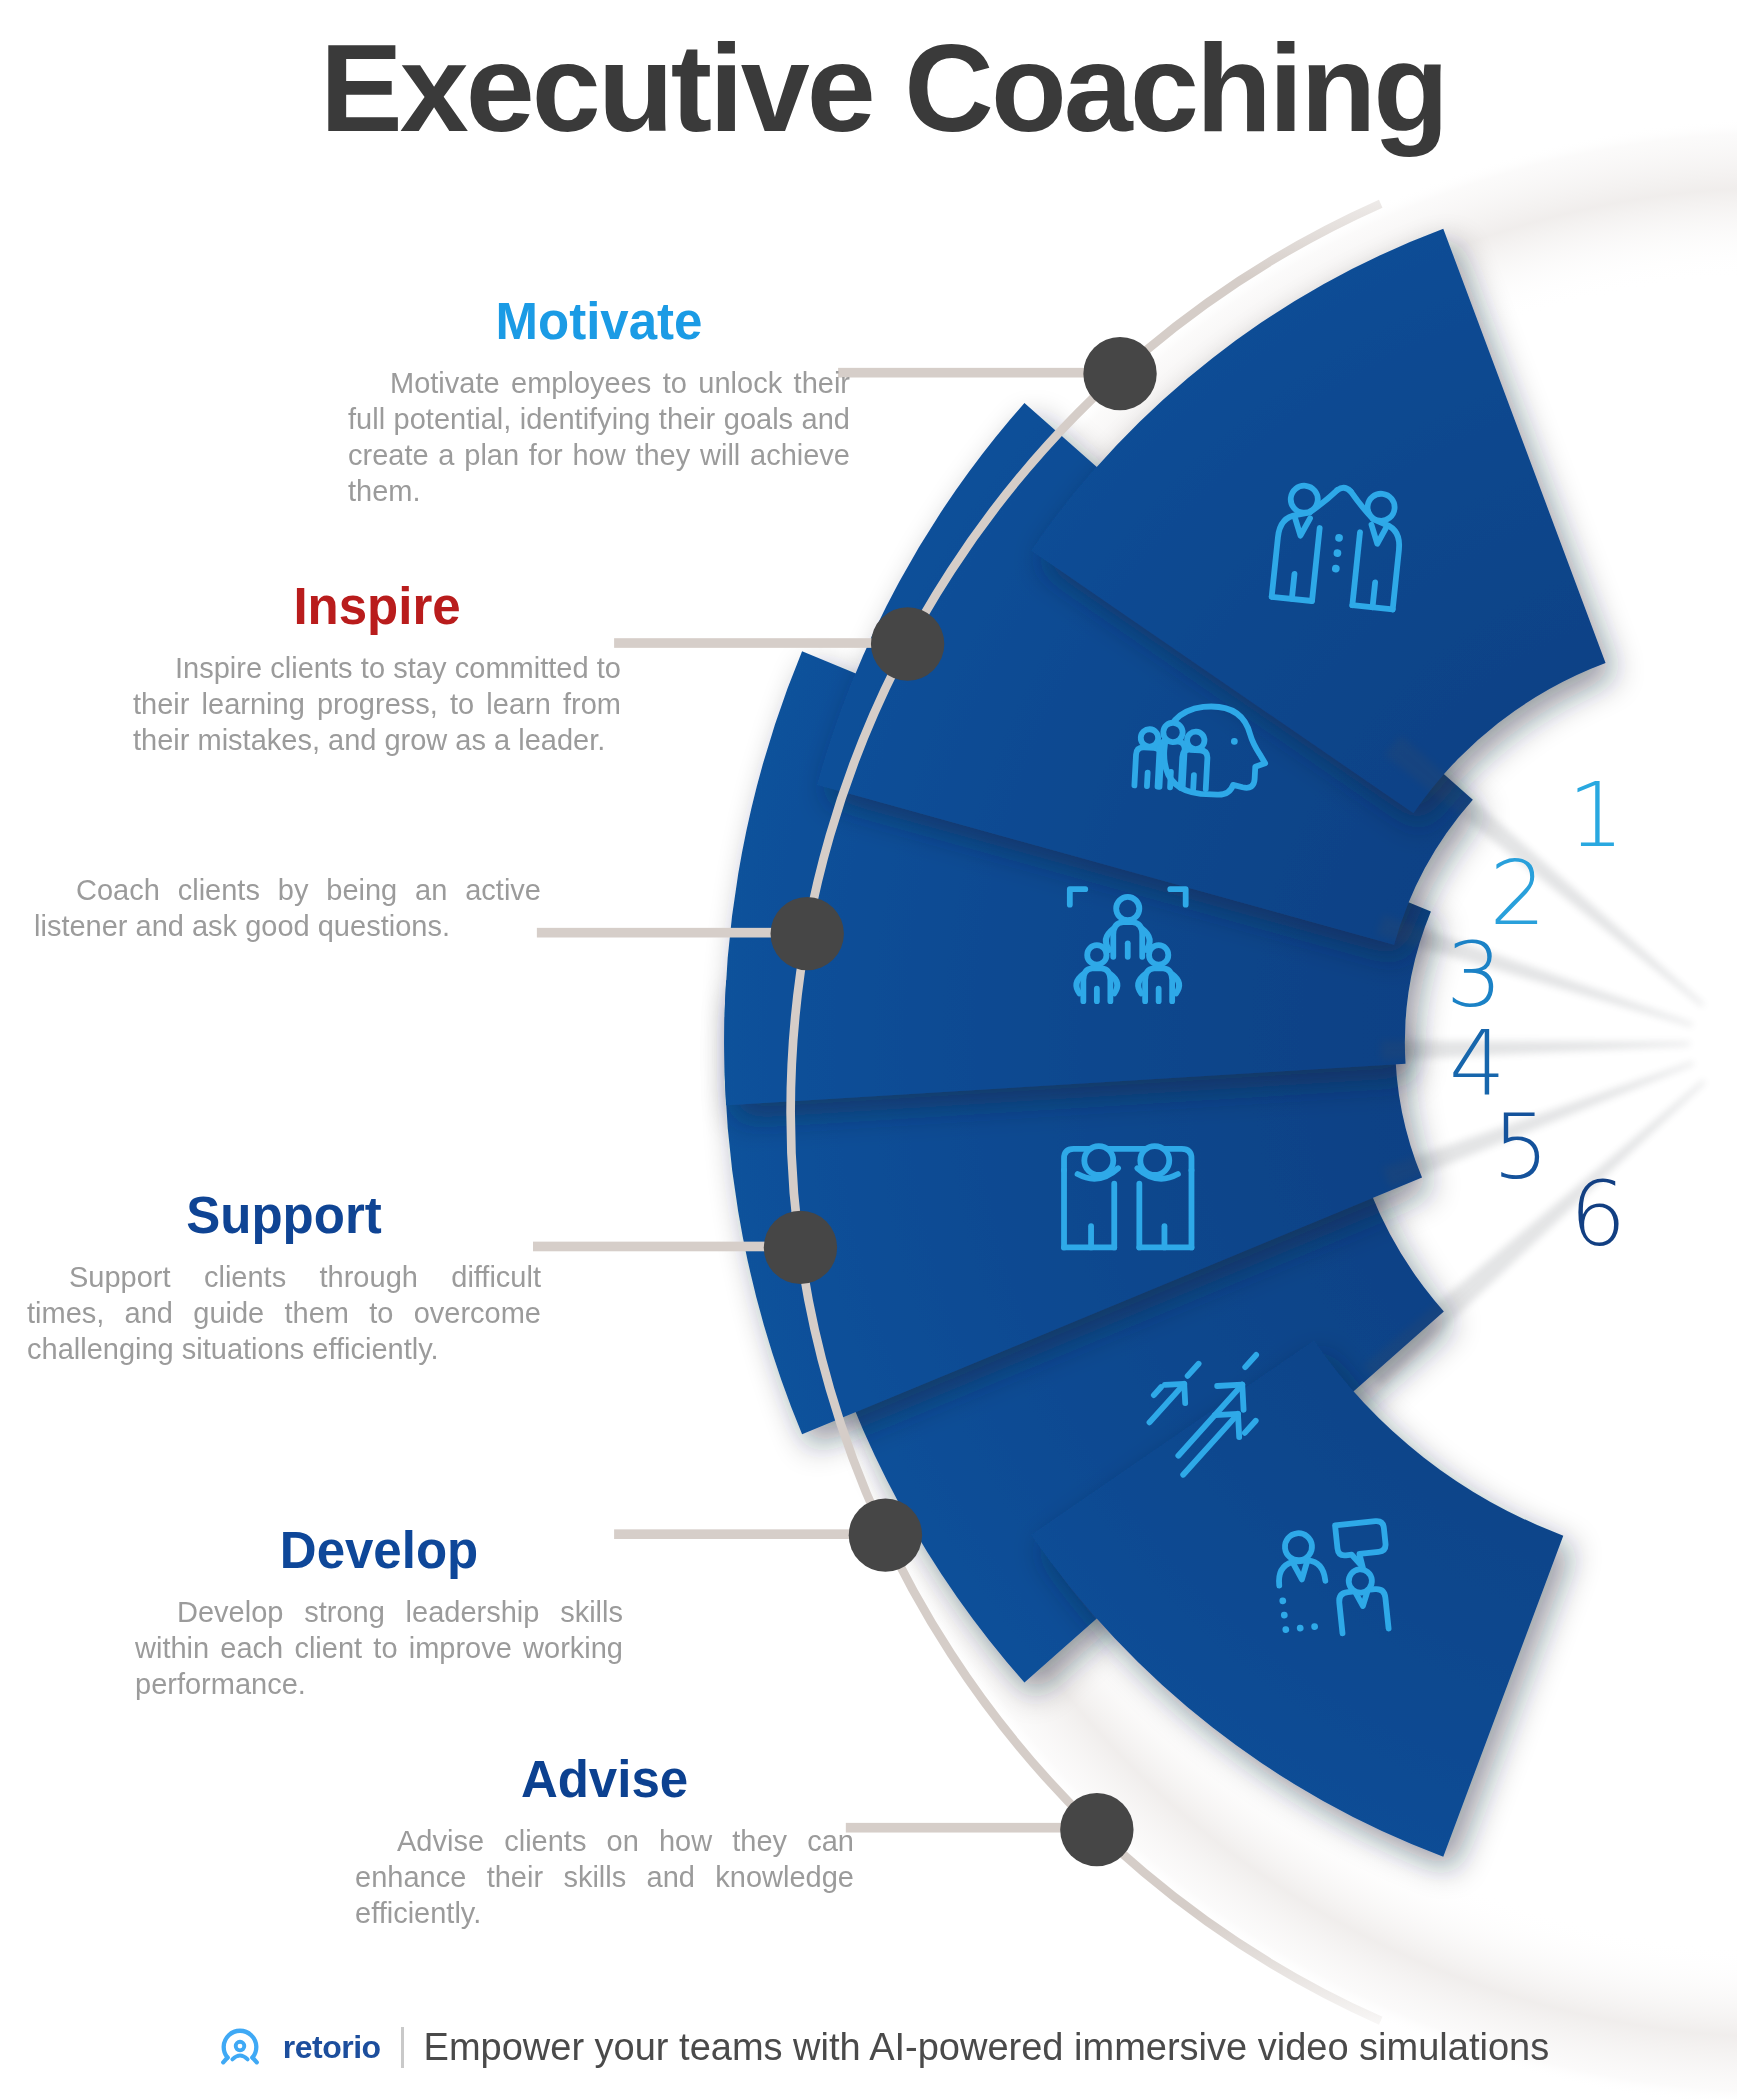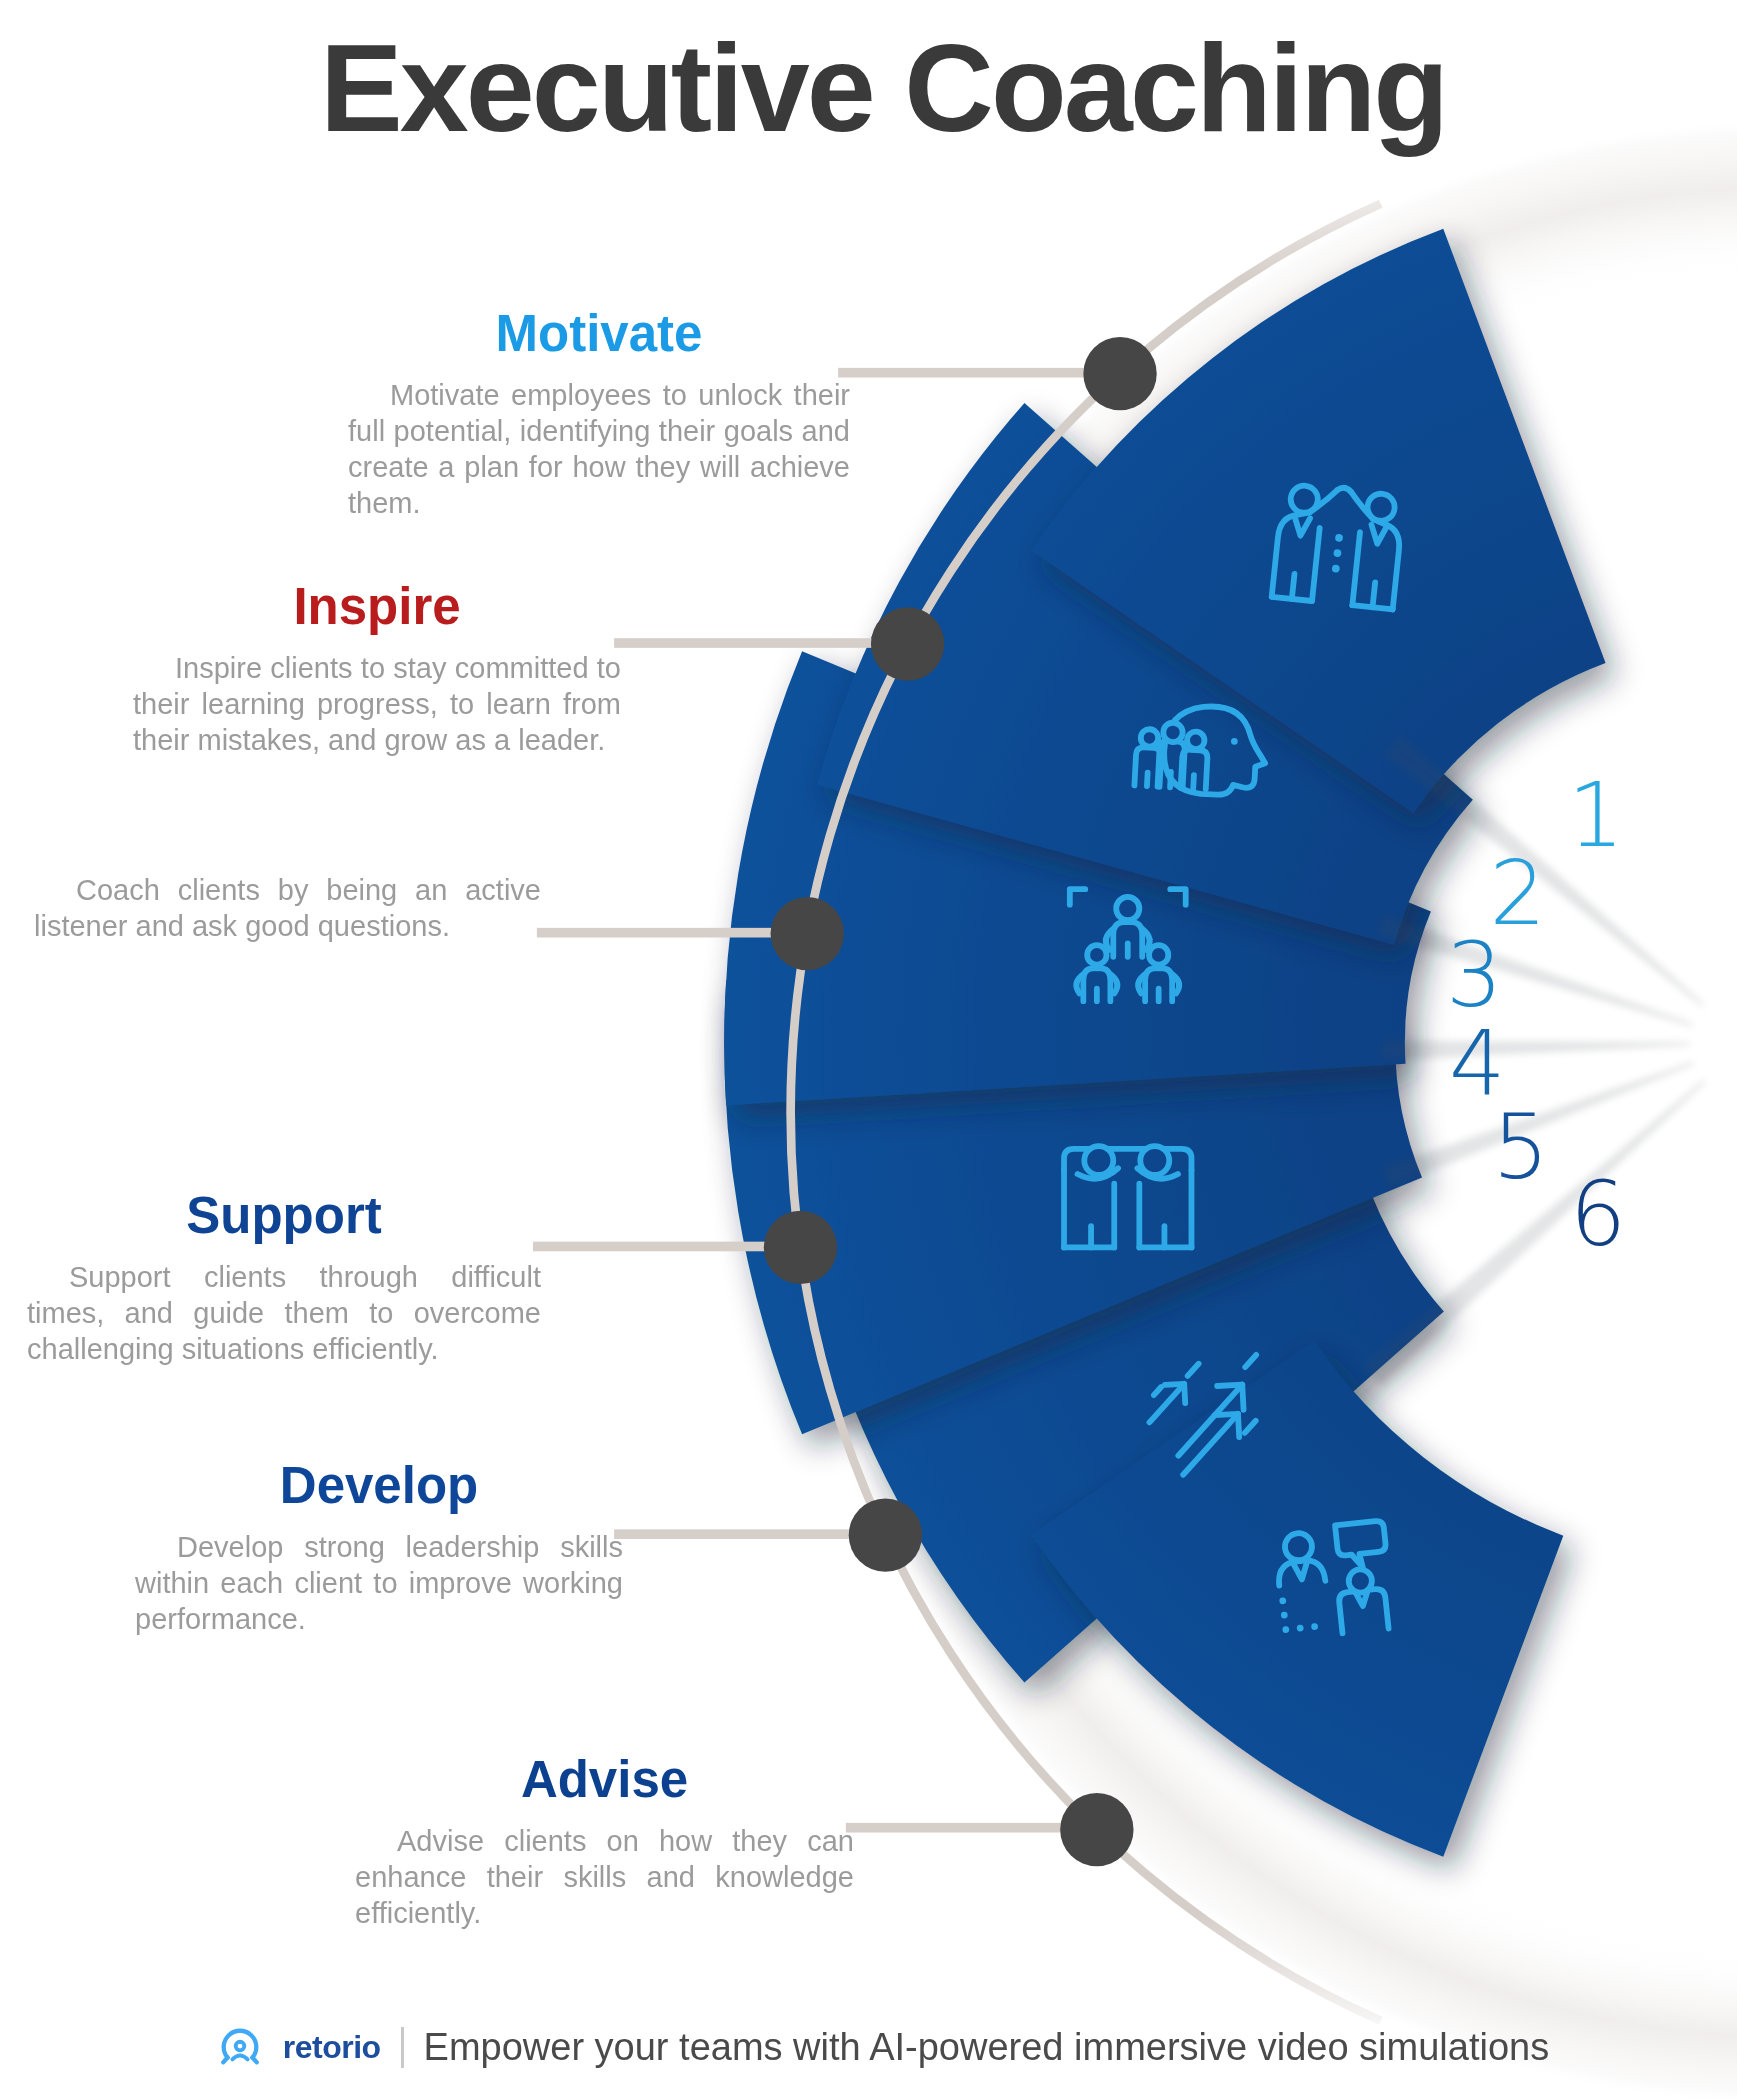--- a/index.html
+++ b/index.html
@@ -193,36 +193,36 @@
           <circle cx="24" cy="0" r="12" fill="#0d468c"></circle>
           <circle cx="-58" cy="12" r="3.5" fill="#2ea9e8" stroke="none"></circle>
           <circle cx="-58" cy="27" r="3.5" fill="#2ea9e8" stroke="none"></circle>
           <circle cx="-58" cy="42" r="3.5" fill="#2ea9e8" stroke="none"></circle>
           <circle cx="-43" cy="42" r="3.5" fill="#2ea9e8" stroke="none"></circle>
           <circle cx="-28" cy="42" r="3.5" fill="#2ea9e8" stroke="none"></circle>
         </g>
       </g>
   </svg>
 
-  <div class="sec" style="left:348px;top:304px;width:502px;">
+  <div class="sec" style="left:348px;top:292px;width:502px;">
     <h2 style="color: rgb(27, 155, 229);">Motivate</h2>
     <p>Motivate employees to unlock their full potential, identifying their goals and create a plan for how they will achieve them.</p>
   </div>
   <div class="sec" style="left:133px;top:577px;width:488px;">
     <h2 style="color: #b91c1c;">Inspire</h2>
     <p>Inspire clients to stay committed to their learning progress, to learn from their mistakes, and grow as a leader.</p>
   </div>
   <div class="sec" style="left:34px;top:872px;width:507px;">
     <p>Coach clients by being an active listener and ask good questions.</p>
   </div>
   <div class="sec" style="left:27px;top:1186px;width:514px;">
     <h2 style="color: rgb(15, 68, 148);">Support</h2>
     <p>Support clients through difficult times, and guide them to overcome challenging situations efficiently.</p>
   </div>
-  <div class="sec" style="left:135px;top:1456px;width:488px;">
+  <div class="sec" style="left:135px;top:1521px;width:488px;">
     <h2 style="color: rgb(14, 71, 153);">Develop</h2>
     <p>Develop strong leadership skills within each client to improve working performance.</p>
   </div>
   <div class="sec" style="left:355px;top:1750px;width:499px;">
     <h2 style="color: rgb(12, 65, 144);">Advise</h2>
     <p>Advise clients on how they can enhance their skills and knowledge efficiently.</p>
   </div>
 
   <div class="footer">
     <svg width="46" height="46" viewBox="-24 -24 48 48">

